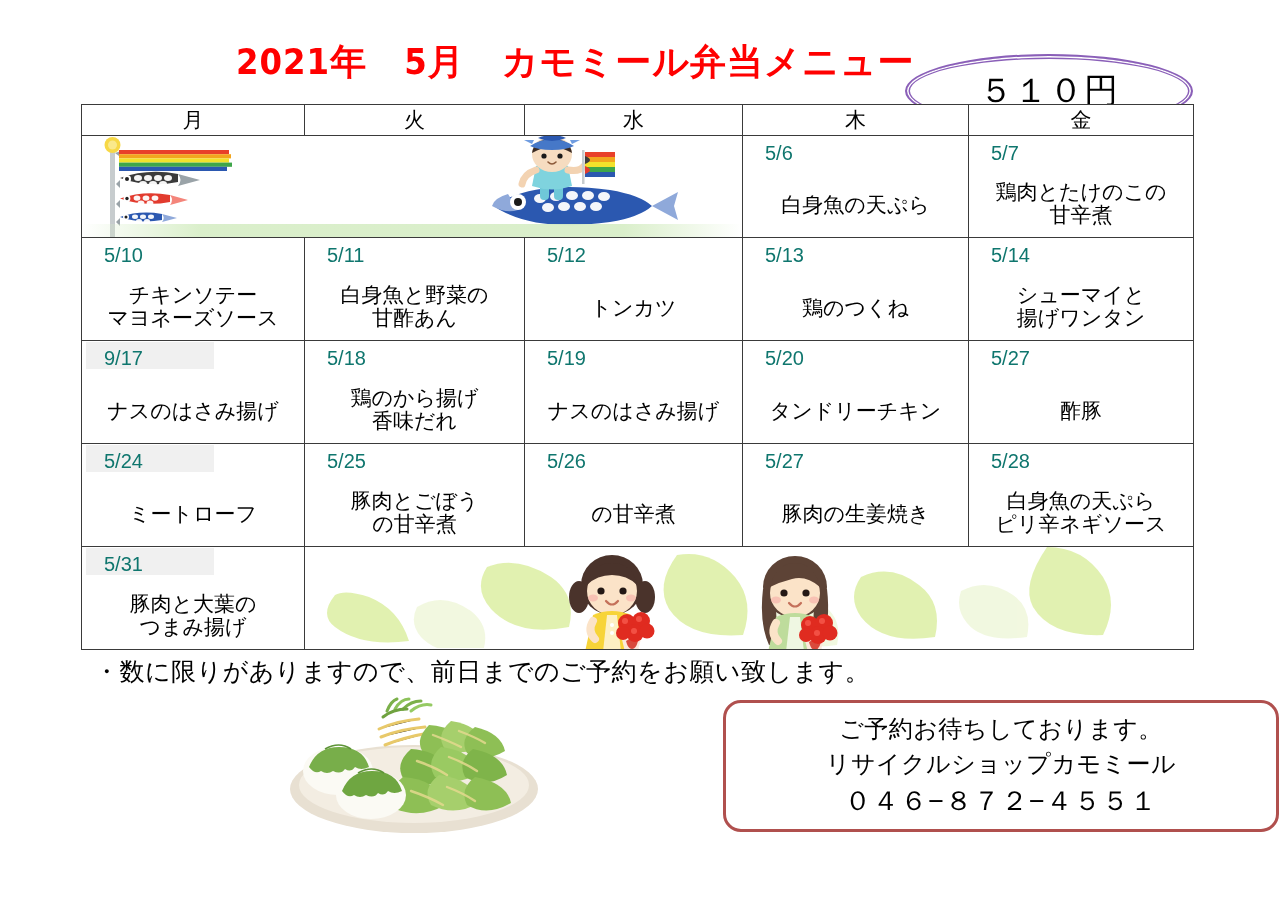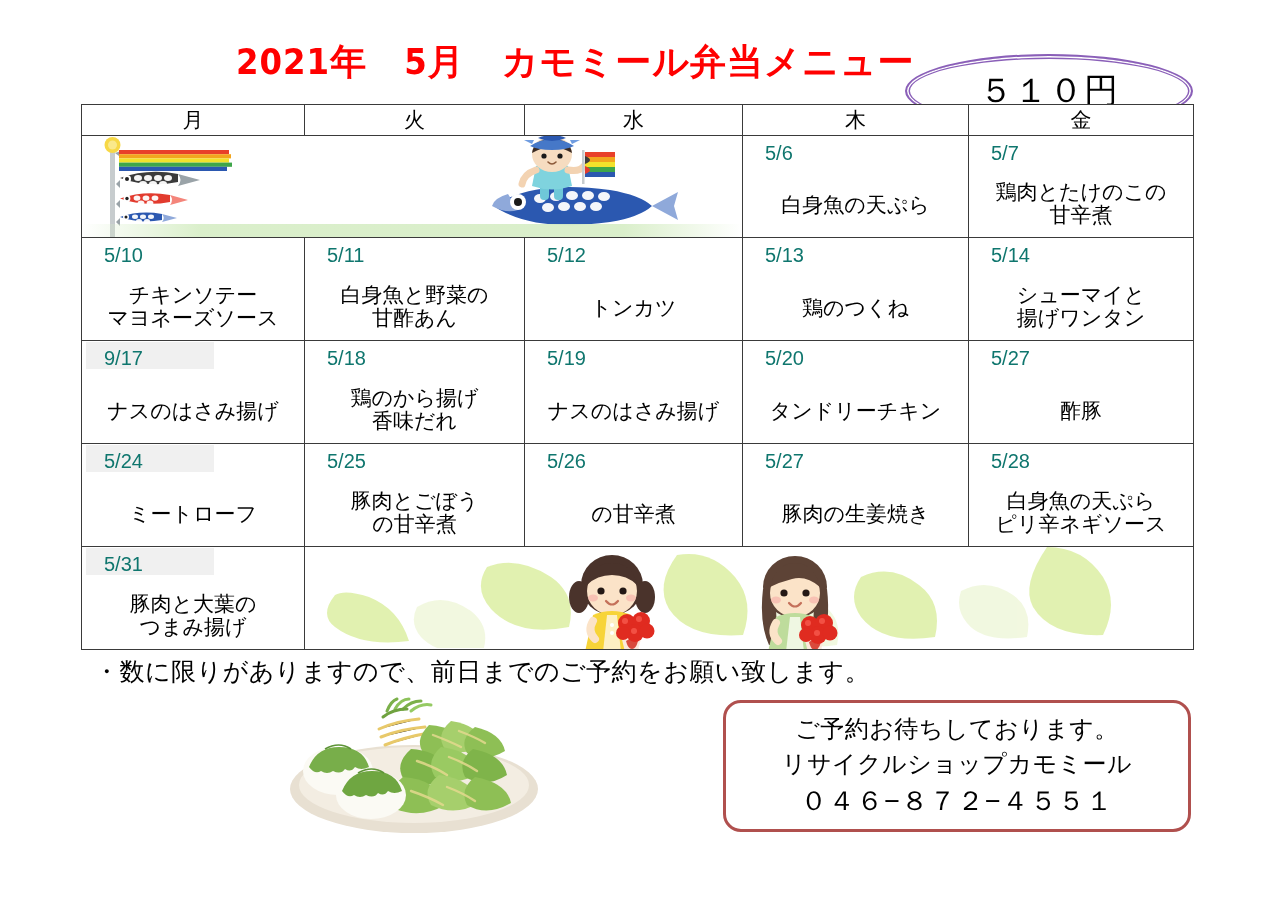--- a/index.html
+++ b/index.html
@@ -140,21 +140,21 @@
     font-size: 25px;
     color: #000;
     letter-spacing: 0.5px;
     white-space: nowrap;
   }
 
   
   .contact-box {
     position: absolute;
     left: 723px; top: 700px;
-    width: 468px; height: 132px;
+    width: 556px; height: 132px;
     border: 3px solid #B0504E;
     border-radius: 18px;
     background: #ffffff;
     display: flex;
     flex-direction: column;
     align-items: center;
     justify-content: center;
     gap: 3px;
   }
   .contact-line { font-size: 24px; color: #000; letter-spacing: 0.5px; white-space: nowrap; }

